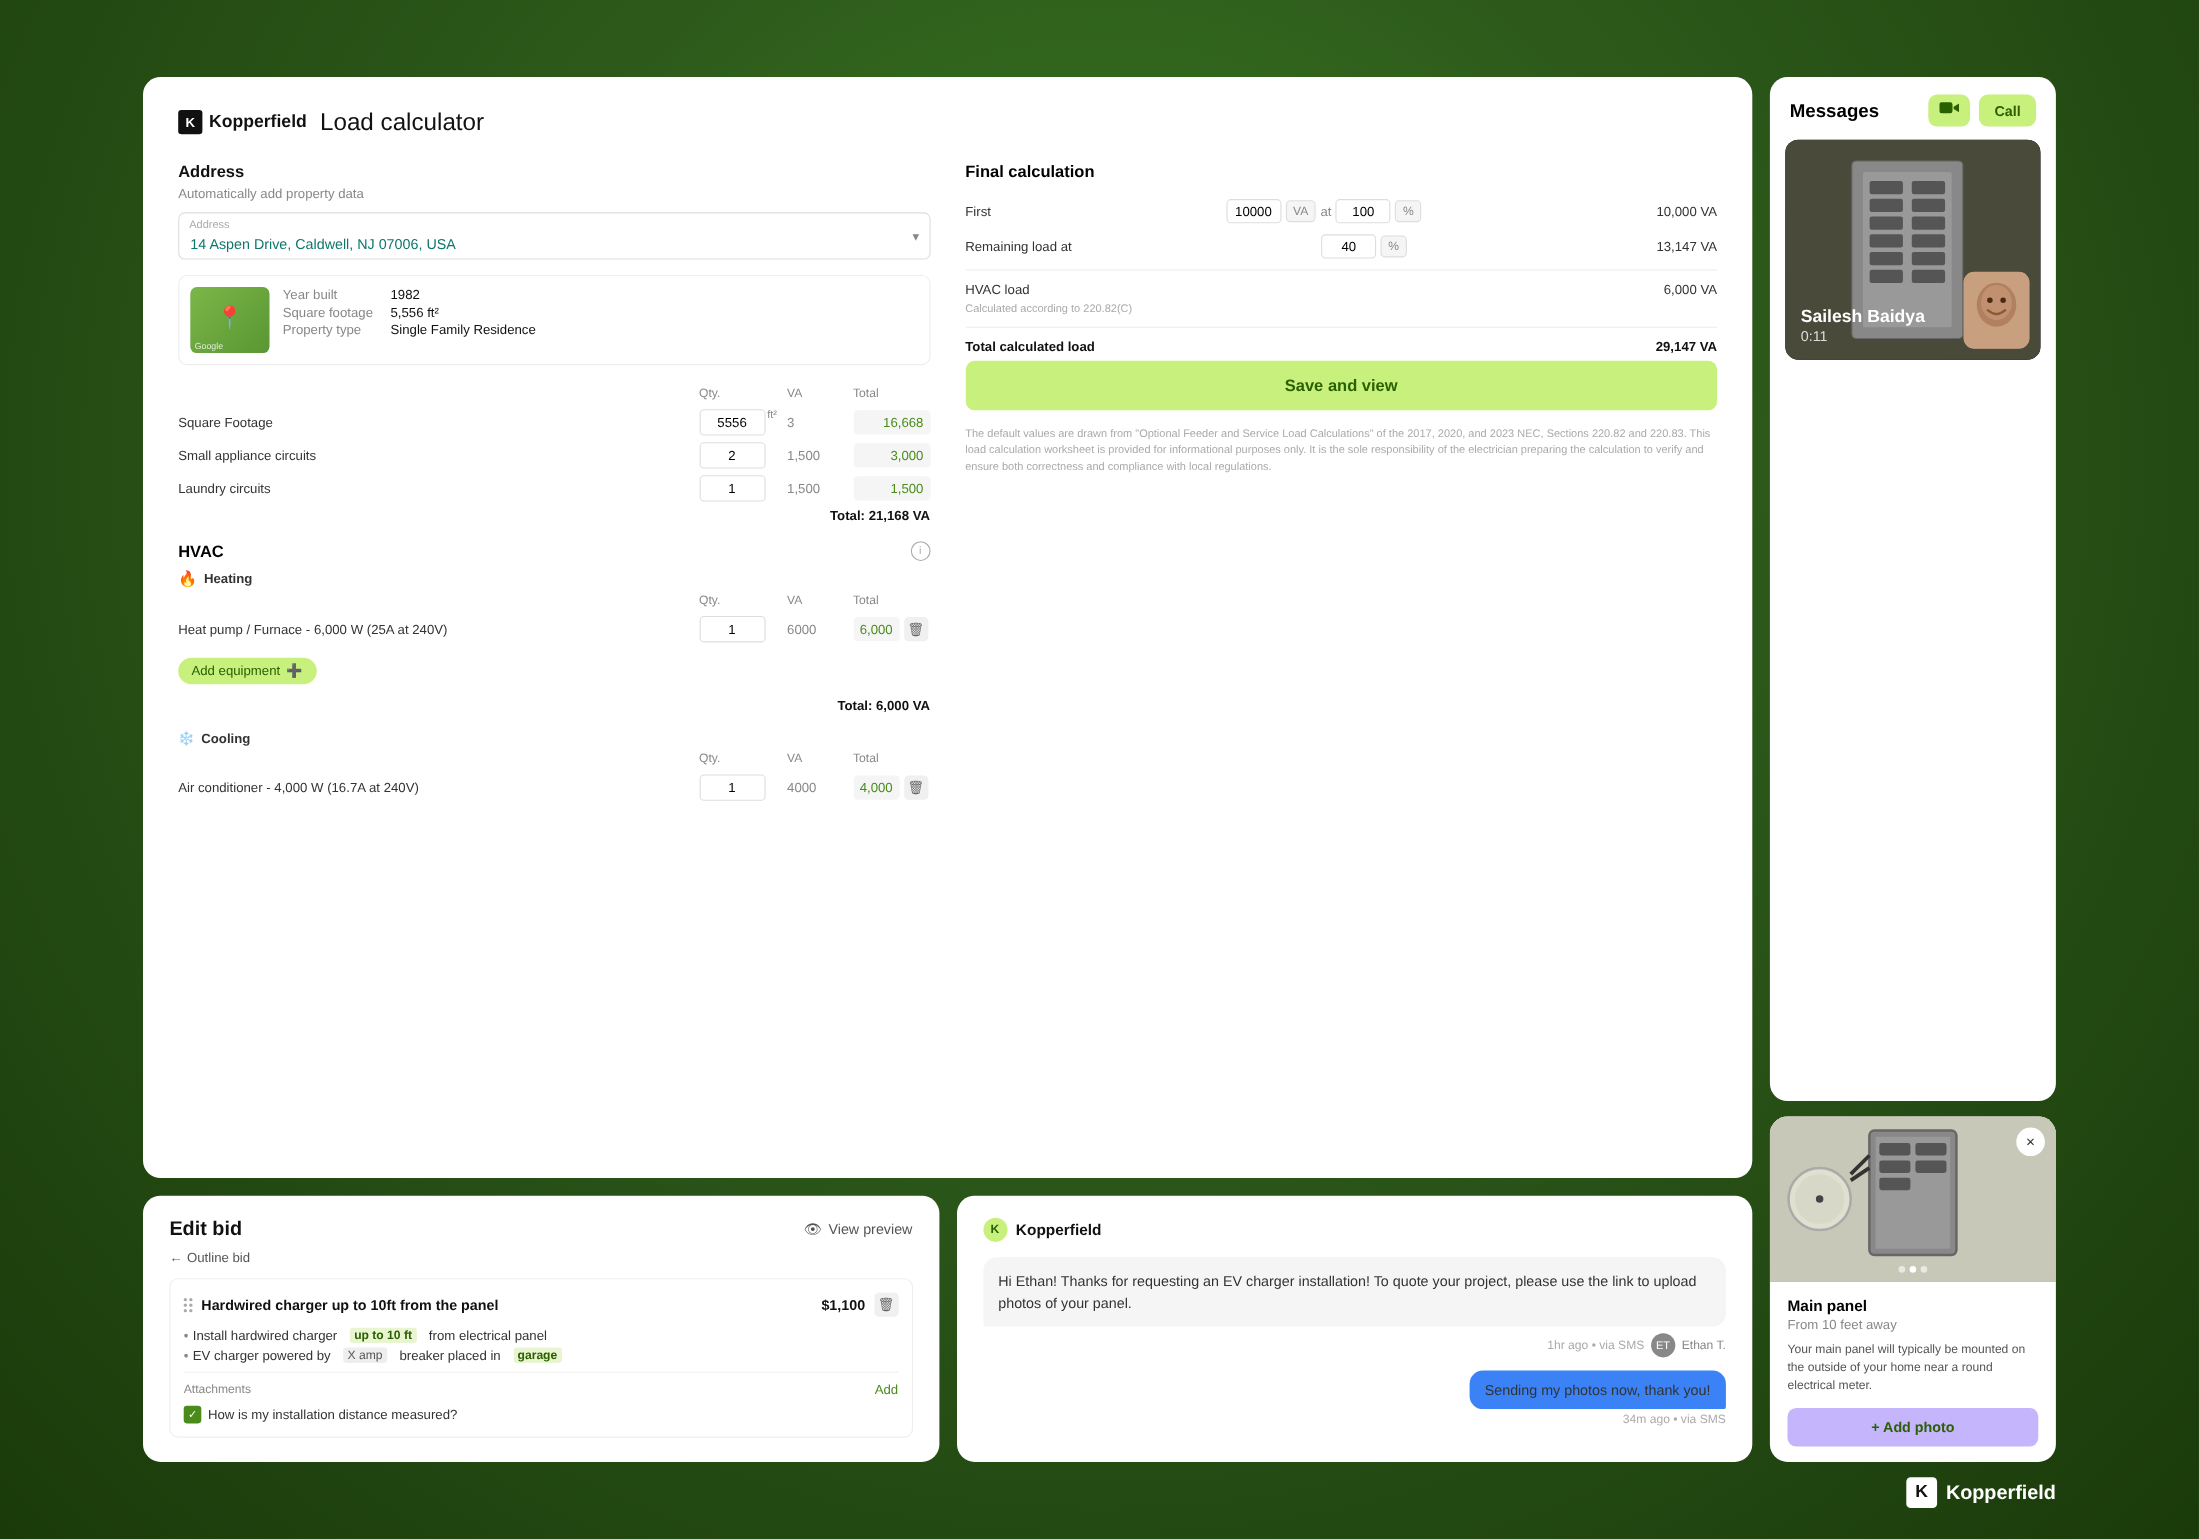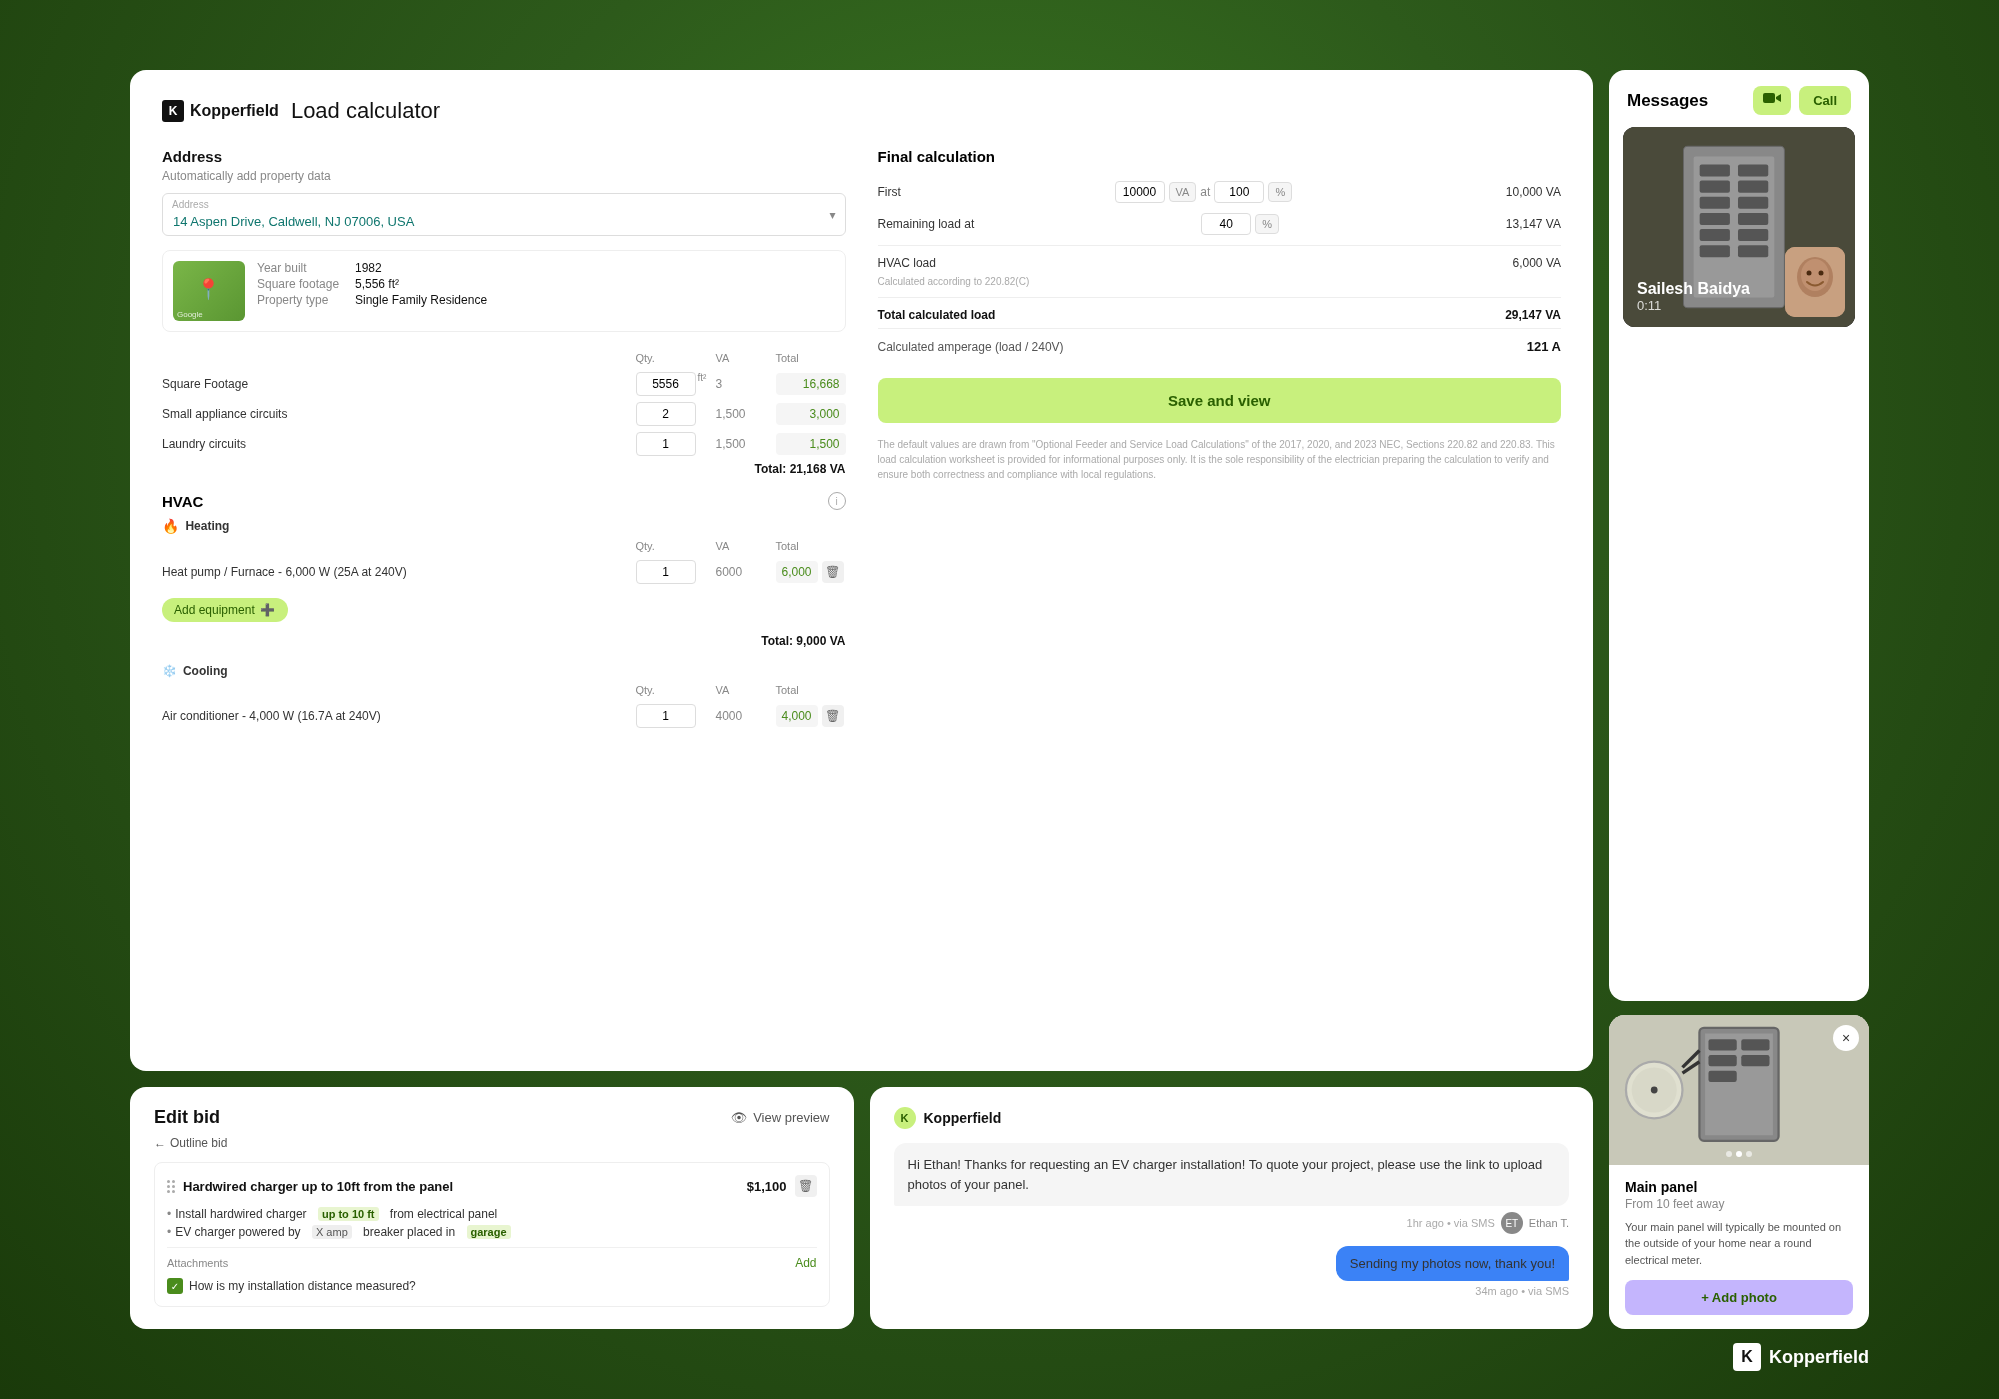--- a/index.html
+++ b/index.html
@@ -852,21 +852,21 @@
               <span class="total-cell">6,000</span>
               <button class="delete-btn">🗑</button>
             </div>
           </div>
 
           <button class="add-equipment-btn">
             <span>Add equipment</span>
             <span>➕</span>
           </button>
 
-          <div class="total-row">Total: 9,000 VA</div>
+          <div class="total-row">Total: 6,000 VA</div>
 
           <div class="hvac-sub">
             <span>❄️</span>
             <span>Cooling</span>
           </div>
 
           <div class="table-header">
             <span></span>
             <span>Qty.</span>
             <span>VA</span>
@@ -926,24 +926,20 @@
 
         <hr class="divider">
 
         
         <div class="calc-row-total">
           <span class="calc-total-label">Total calculated load</span>
           <span class="calc-total-value">29,147 VA</span>
         </div>
 
         
-        <div class="amperage-row">
-          <span class="amperage-label">Calculated amperage (load / 240V)</span>
-          <span class="amperage-value">121 A</span>
-        </div>
 
         
         <button class="save-view-btn">
           <span>Save and view</span>
         </button>
 
         
         <p class="disclaimer">The default values are drawn from "Optional Feeder and Service Load Calculations" of the 2017, 2020, and 2023 NEC, Sections 220.82 and 220.83. This load calculation worksheet is provided for informational purposes only. It is the sole responsibility of the electrician preparing the calculation to verify and ensure both correctness and compliance with local regulations.</p>
       </div>
     </div>

